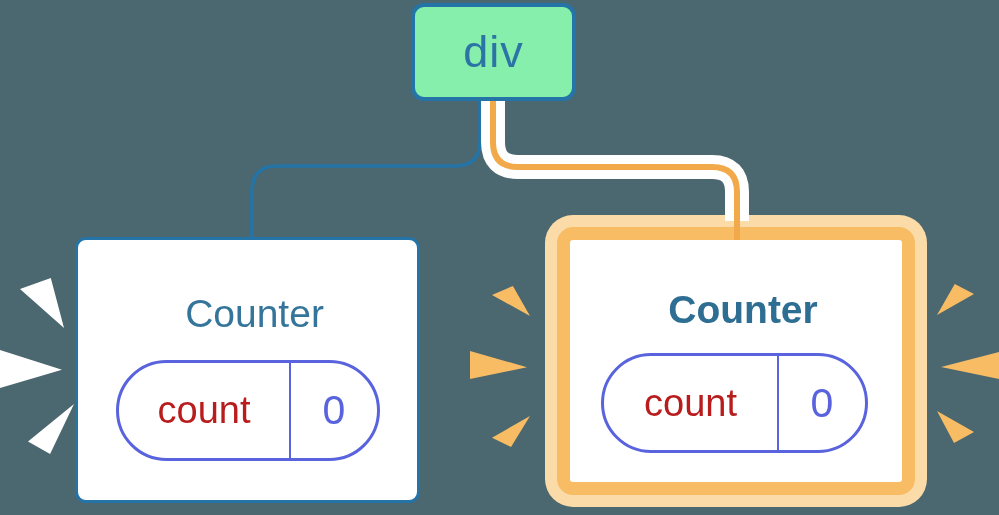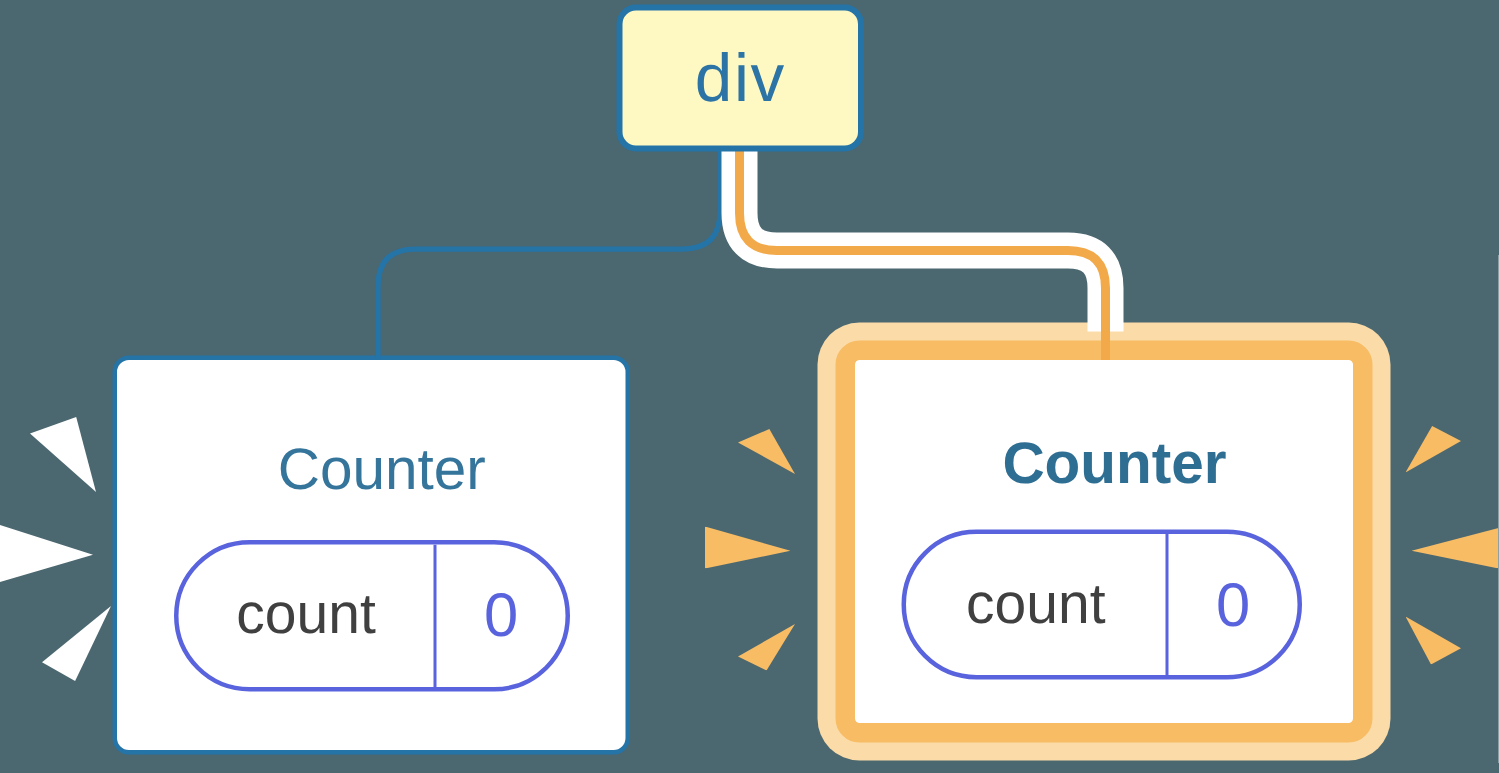--- a/index.html
+++ b/index.html
@@ -4,21 +4,21 @@
 <style>
   html,body{margin:0;padding:0;}
   .stage{
     position:relative;width:999px;height:515px;overflow:hidden;
     background:#4B6770;
     font-family:"Liberation Sans",sans-serif;
   }
   
   .root-node{
     position:absolute;left:411px;top:3px;width:165px;height:98px;
-    box-sizing:border-box;background:#fef9c3;border:4px solid #2474A8;border-radius:13px;
+    box-sizing:border-box;background:#86efac;border:4px solid #2474A8;border-radius:13px;
     display:flex;align-items:center;justify-content:center;z-index:3;
   }
   .root-node-label{font-size:45px;font-weight:500;color:#2C74A6;letter-spacing:1px;}
   
   .connectors{position:absolute;left:0;top:0;z-index:2;}
   
   .card{
     position:absolute;box-sizing:border-box;background:#fff;z-index:1;
   }
   .card-left{
@@ -41,21 +41,21 @@
   .pill{
     position:absolute;box-sizing:border-box;
     border:3px solid #5963DD;border-radius:52px;
     display:flex;align-items:stretch;overflow:hidden;
   }
   .card-left .pill{left:38px;top:120px;width:264px;height:101px;}
   .card-right .pill{left:31px;top:113px;width:267px;height:100px;}
   .pill-key{
     flex:1;display:flex;align-items:center;justify-content:center;
     border-right:2.5px solid #5963DD;
-    font-size:38px;color:#404040;
+    font-size:38px;color:#b91c1c;
   }
   .pill-value{
     width:86px;display:flex;align-items:center;justify-content:center;
     font-size:41px;color:#5963DD;
   }
   
   .spark{position:absolute;z-index:2;}
   .spark.white{background:#FFFFFF;}
   .spark.orange{background:#F8BC64;}
   .sw1{left:20px;top:278px;width:44px;height:50px;clip-path:polygon(0 22%,70% 0,100% 100%);}

